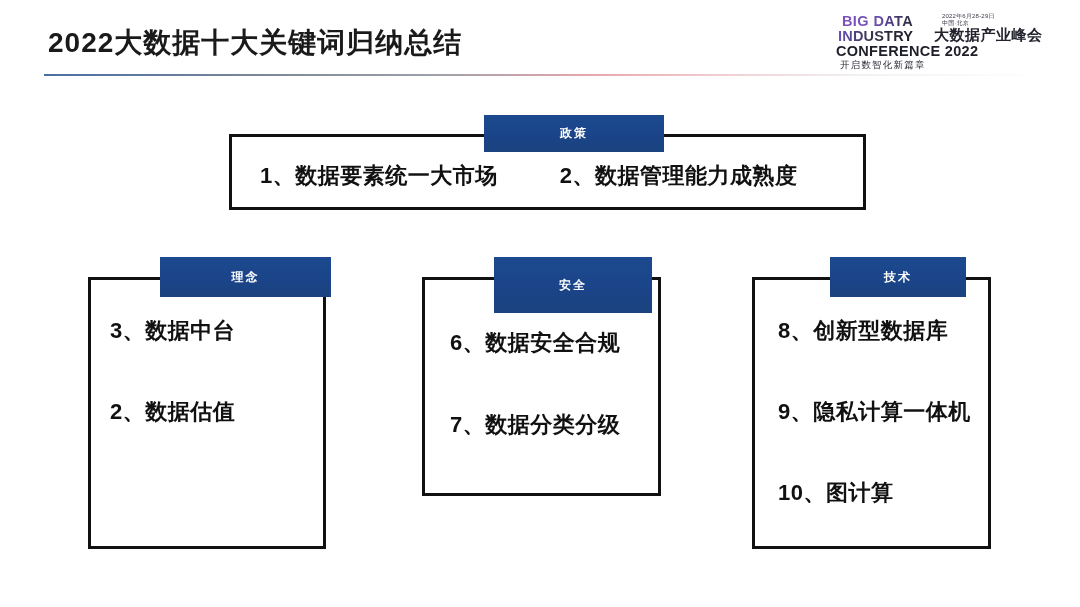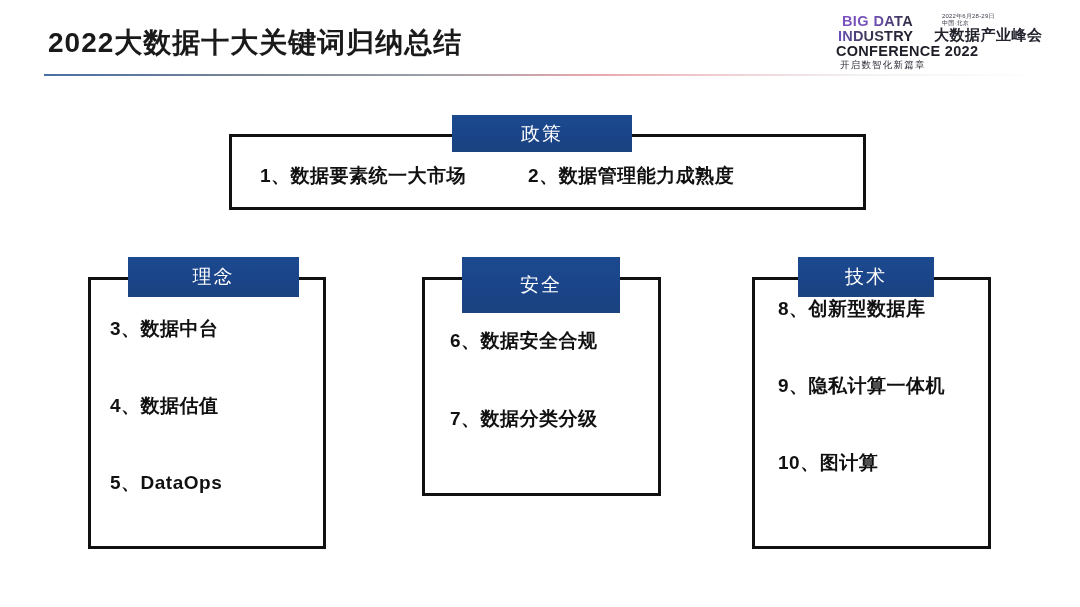--- a/index.html
+++ b/index.html
@@ -131,36 +131,37 @@
   .group-box {
     position: absolute;
     border: 3px solid #111111;
     background: #ffffff;
     box-sizing: border-box;
   }
   .group-header {
     position: absolute;
     background: linear-gradient(to bottom, #1c4a8f 0%, #1b4489 55%, #1a437f 100%);
     color: #ffffff;
-    font-size: 19px;
-    font-weight: normal;
+    font-size: 12px;
+    font-weight: bold;
     letter-spacing: 2px;
     display: flex;
     align-items: center;
     justify-content: center;
     box-sizing: border-box;
     z-index: 5;
+    margin-left: 32px;
   }
   .group-items {
     position: absolute;
     box-sizing: border-box;
     z-index: 3;
   }
   .group-item {
-    font-size: 19px;
+    font-size: 22px;
     font-weight: bold;
     color: #111111;
     white-space: nowrap;
     letter-spacing: 0.5px;
   }
 
   
   #box-policy { left: 229px; top: 134px; width: 637px; height: 76px; }
   #header-policy { left: 452px; top: 115px; width: 180px; height: 37px; }
   #items-policy {
@@ -177,21 +178,21 @@
 
   
   #box-security { left: 422px; top: 277px; width: 239px; height: 219px; }
   #header-security { left: 462px; top: 257px; width: 158px; height: 56px; }
   #items-security { left: 450px; top: 328px; width: 210px; height: 150px; }
   #items-security .group-item { margin-bottom: 52px; }
 
   
   #box-tech { left: 752px; top: 277px; width: 239px; height: 272px; }
   #header-tech { left: 798px; top: 257px; width: 136px; height: 40px; }
-  #items-tech { left: 778px; top: 296px; width: 215px; height: 220px; }
+  #items-tech { left: 778px; top: 316px; width: 215px; height: 220px; }
   #items-tech .group-item { margin-bottom: 51px; }
 </style>
 </head>
 <body>
 
 <div id="slide-title">2022大数据十大关键词归纳总结</div>
 
 <div id="title-divider"></div>
 
 <div id="conference-logo">
@@ -208,22 +209,21 @@
 <div id="header-policy" class="group-header">政策</div>
 <div id="items-policy" class="group-items">
   <div class="group-item">1、数据要素统一大市场</div>
   <div class="group-item">2、数据管理能力成熟度</div>
 </div>
 
 <div id="box-concept" class="group-box"></div>
 <div id="header-concept" class="group-header">理念</div>
 <div id="items-concept" class="group-items">
   <div class="group-item">3、数据中台</div>
-  <div class="group-item">4、数据估值</div>
-  <div class="group-item">5、DataOps</div>
+  <div class="group-item">2、数据估值</div>
 </div>
 
 <div id="box-security" class="group-box"></div>
 <div id="header-security" class="group-header">安全</div>
 <div id="items-security" class="group-items">
   <div class="group-item">6、数据安全合规</div>
   <div class="group-item">7、数据分类分级</div>
 </div>
 
 <div id="box-tech" class="group-box"></div>

